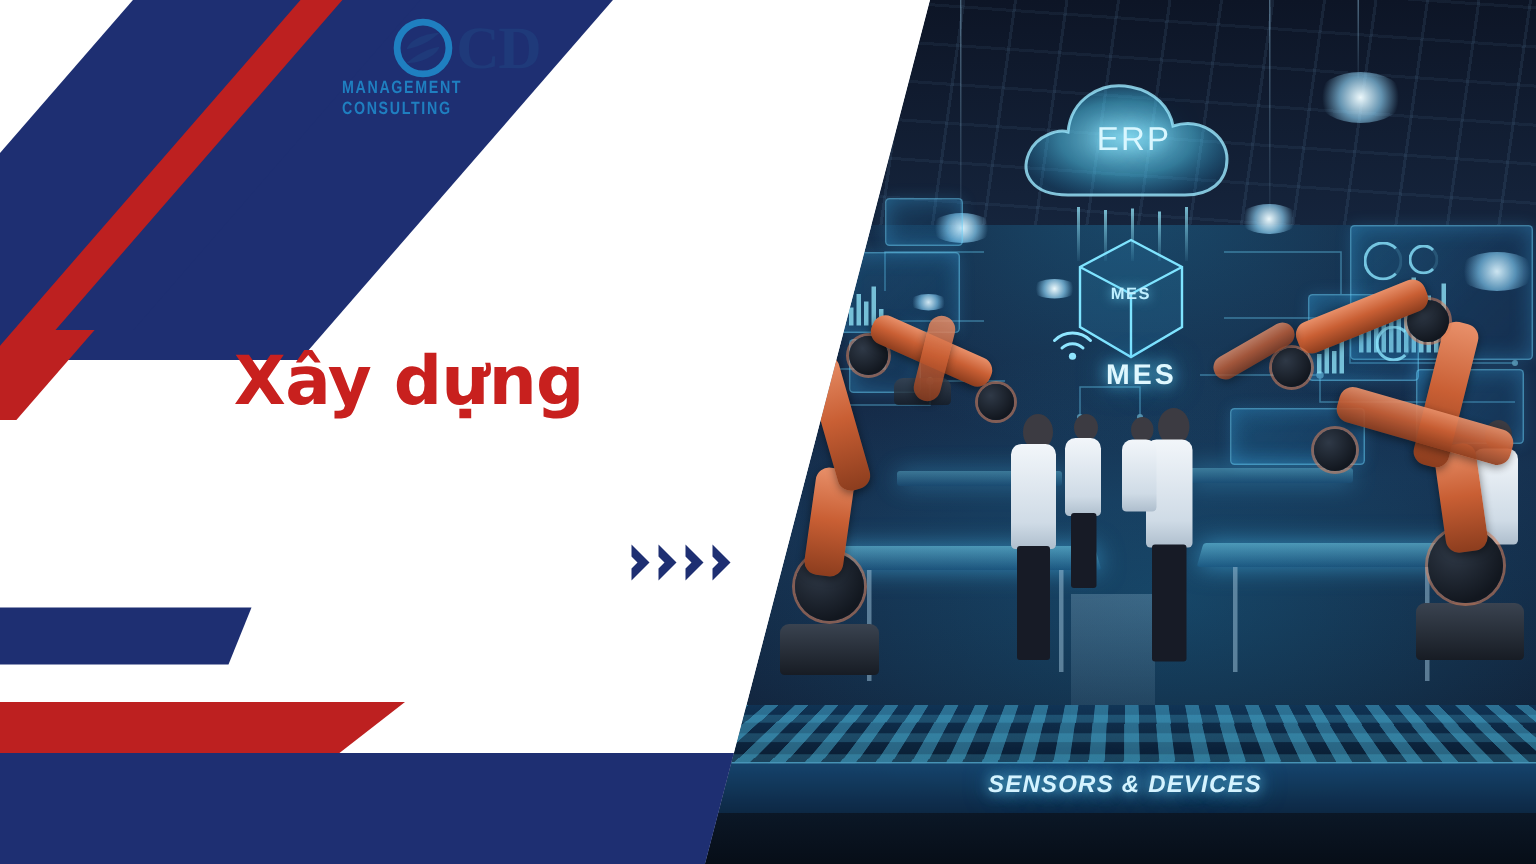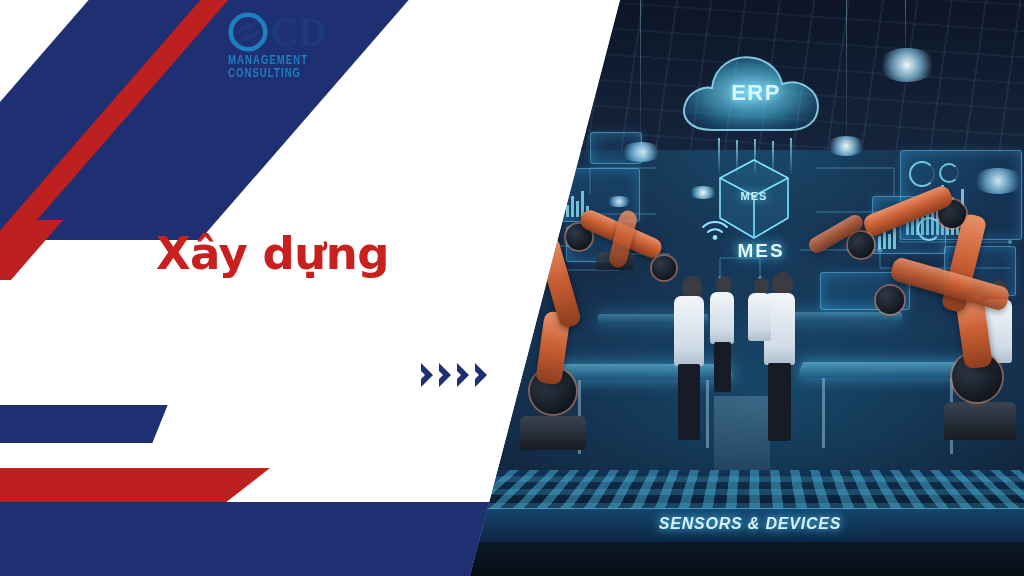--- a/index.html
+++ b/index.html
@@ -76,21 +76,21 @@
     clip-path: polygon(0 0, 100% 0, 94% 100%, 0 100%);
   }
 
   
   .logo {
     position: absolute;
     left: 228px; top: 12px;
     width: 132px;
     display: flex;
     flex-direction: column;
-    align-items: flex-start;
+    align-items: flex-end;
   }
   .logo-row {
     display: flex;
     align-items: center;
     gap: 2px;
   }
   .logo-mark { width: 40px; height: 40px; display:block; }
   .logo-letters {
     font-size: 40px;
     font-weight: bold;
@@ -169,21 +169,21 @@
   
   .erp-cloud {
     left: 676px; top: 42px; width: 160px; height: 104px;
   }
   .cloud-label {
     position: absolute;
     left: 0; top: 38px; width: 160px;
     text-align: center;
     color: #d9f7ff;
     font-size: 22px;
-    font-weight: bold;
+    font-weight: normal;
     letter-spacing: 1.5px;
     text-shadow: 0 0 10px rgba(120,230,255,0.95), 0 0 22px rgba(60,190,255,0.7);
     font-family: "Liberation Sans", sans-serif;
   }
   .beam {
     position: absolute;
     width: 1.5px;
     background: linear-gradient(180deg, rgba(150,235,255,0.75), rgba(120,220,255,0.05));
   }
 

